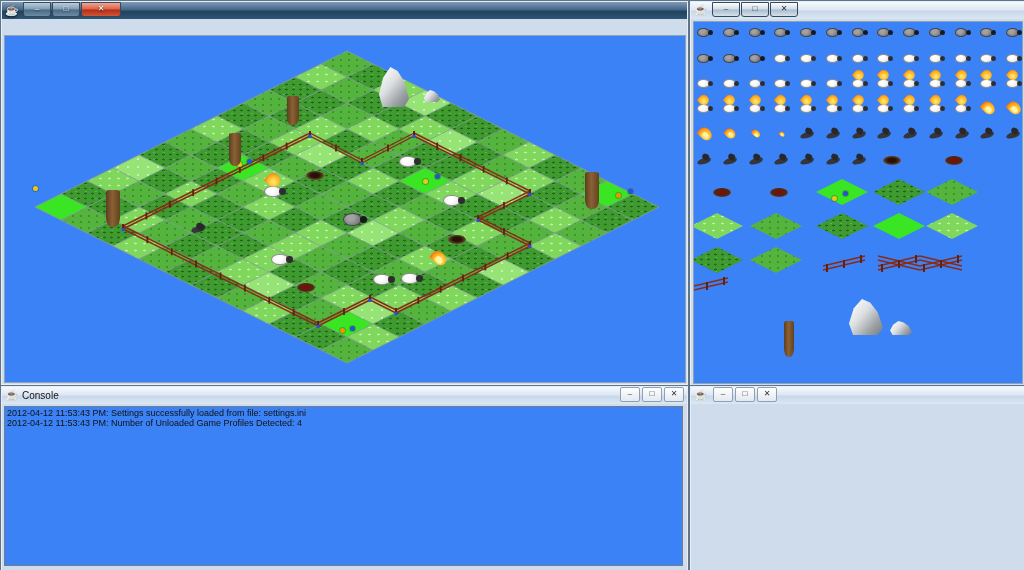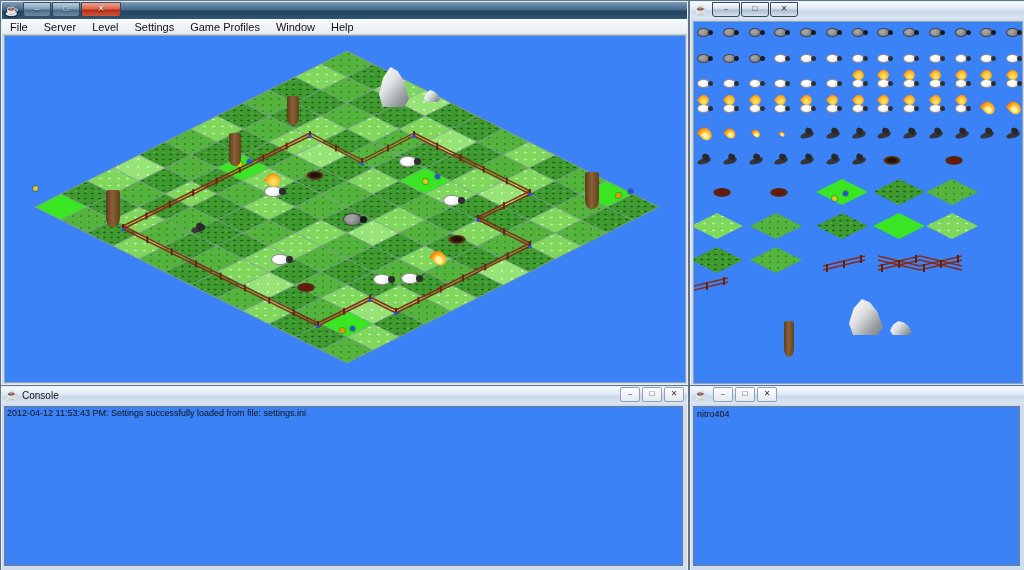--- a/index.html
+++ b/index.html
@@ -76,29 +76,20 @@
 
 <div class="window" id="main-window" style="left:0;top:0;width:687px;height:384px;">
   <div class="titlebar active">
     <span class="java-icon">☕</span>
     <span class="win-controls" id="main-controls">
         <span class="win-btn">–</span>
         <span class="win-btn">□</span>
         <span class="win-btn red">✕</span>
       </span>
   </div>
-  <div class="menu-bar" id="menu-bar">
-      <span class="menu-item">File</span>
-      <span class="menu-item">Server</span>
-      <span class="menu-item">Level</span>
-      <span class="menu-item">Settings</span>
-      <span class="menu-item">Game Profiles</span>
-      <span class="menu-item">Window</span>
-      <span class="menu-item">Help</span>
-    </div>
   <div class="canvas" id="map-canvas" style="left:3px;top:34px;width:680px;height:346px;">
       <div class="tile shA" style="left: 316px; top: 15px;"></div>
       <div class="tile shB" style="left: 342px; top: 28px;"></div>
       <div class="tile shC" style="left: 368px; top: 41px;"></div>
       <div class="tile shE" style="left: 394px; top: 54px;"></div>
       <div class="tile shB" style="left: 420px; top: 67px;"></div>
       <div class="tile shB" style="left: 446px; top: 80px;"></div>
       <div class="tile shA" style="left: 472px; top: 93px;"></div>
       <div class="tile shC" style="left: 498px; top: 106px;"></div>
       <div class="tile shB" style="left: 524px; top: 119px;"></div>
@@ -809,29 +800,26 @@
     <span class="title-text" style="font-size:10px;">Console</span>
     <span class="win-controls" id="console-controls">
         <span class="ifr-btn">–</span>
         <span class="ifr-btn">□</span>
         <span class="ifr-btn">✕</span>
       </span>
   </div>
   <div class="canvas" id="console-body" style="left:3px;top:20px;width:679px;height:160px;border-color:#727d8a;
               font-size:9px;line-height:9.6px;color:#111;padding:2px 2px;box-sizing:border-box;">
       <div class="console-line">2012-04-12 11:53:43 PM: Settings successfully loaded from file: settings.ini</div>
+      <div class="console-line">2012-04-12 11:53:43 PM: Number of Unloaded Game Profiles Detected: 4</div>
     </div>
 </div>
 
 <div class="window" id="userlist-window" style="left:689px;top:385px;width:335px;height:185px;">
   <div class="titlebar inactive">
     <span class="java-icon">☕</span>
     <span class="win-controls" id="userlist-controls">
         <span class="ifr-btn">–</span>
         <span class="ifr-btn">□</span>
         <span class="ifr-btn">✕</span>
       </span>
   </div>
-  <div class="canvas" id="user-list-body" style="left:3px;top:20px;width:327px;height:160px;border-color:#727d8a;
-              font-size:9px;color:#111;padding:2px 3px;box-sizing:border-box;">
-      <div class="list-text">nitro404</div>
-    </div>
 </div>
 
 </body></html>

